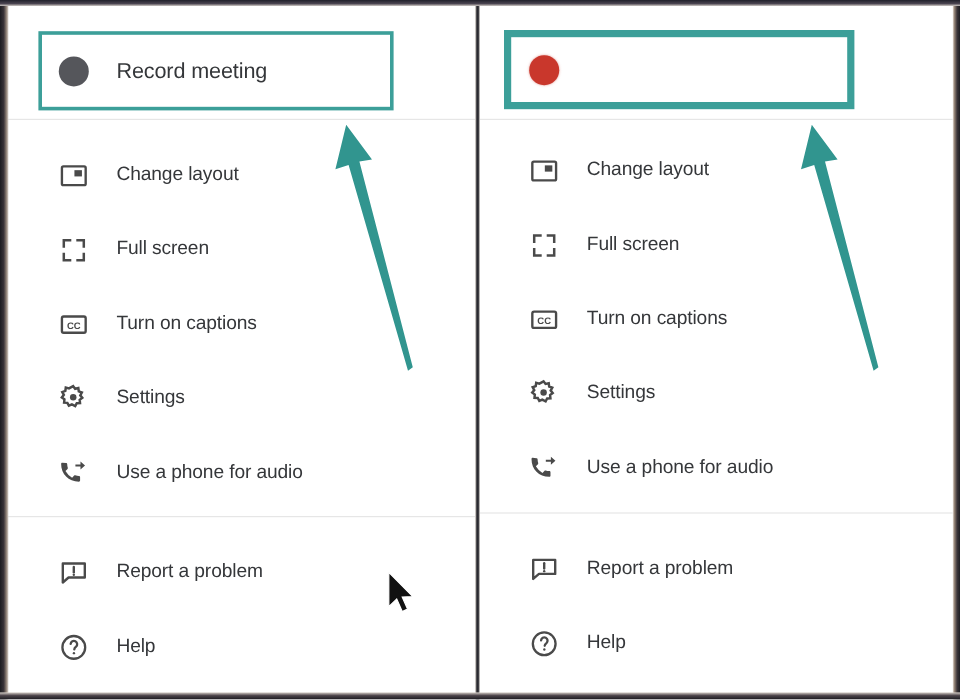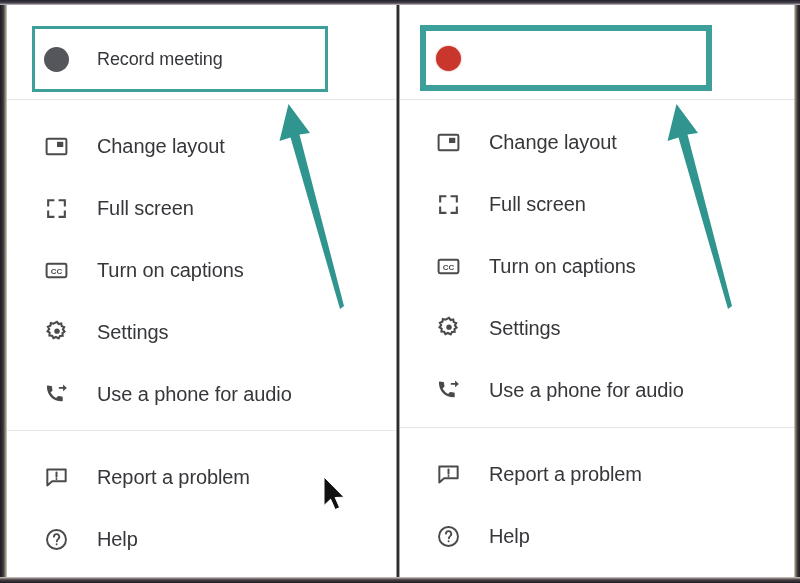--- a/index.html
+++ b/index.html
@@ -83,27 +83,27 @@
     align-items: center;
     box-sizing: border-box;
   }
 
   .mi-icon {
     width: 34px;
     min-width: 34px;
     height: 34px;
     display: flex;
     align-items: center;
-    justify-content: flex-start;
+    justify-content: center;
     color: #4a4a4a;
   }
   .mi-icon svg { display: block; }
 
   .mi-label {
-    font-size: 20px;
+    font-size: 16px;
     color: #35373a;
     letter-spacing: -0.1px;
     white-space: nowrap;
   }
 
   .panel-left  .mi-icon  { margin-left: 38px; }
   .panel-left  .mi-label { margin-left: 19px; }
   .panel-right .mi-icon  { margin-left: 36px; }
   .panel-right .mi-label { margin-left: 19px; }
 

